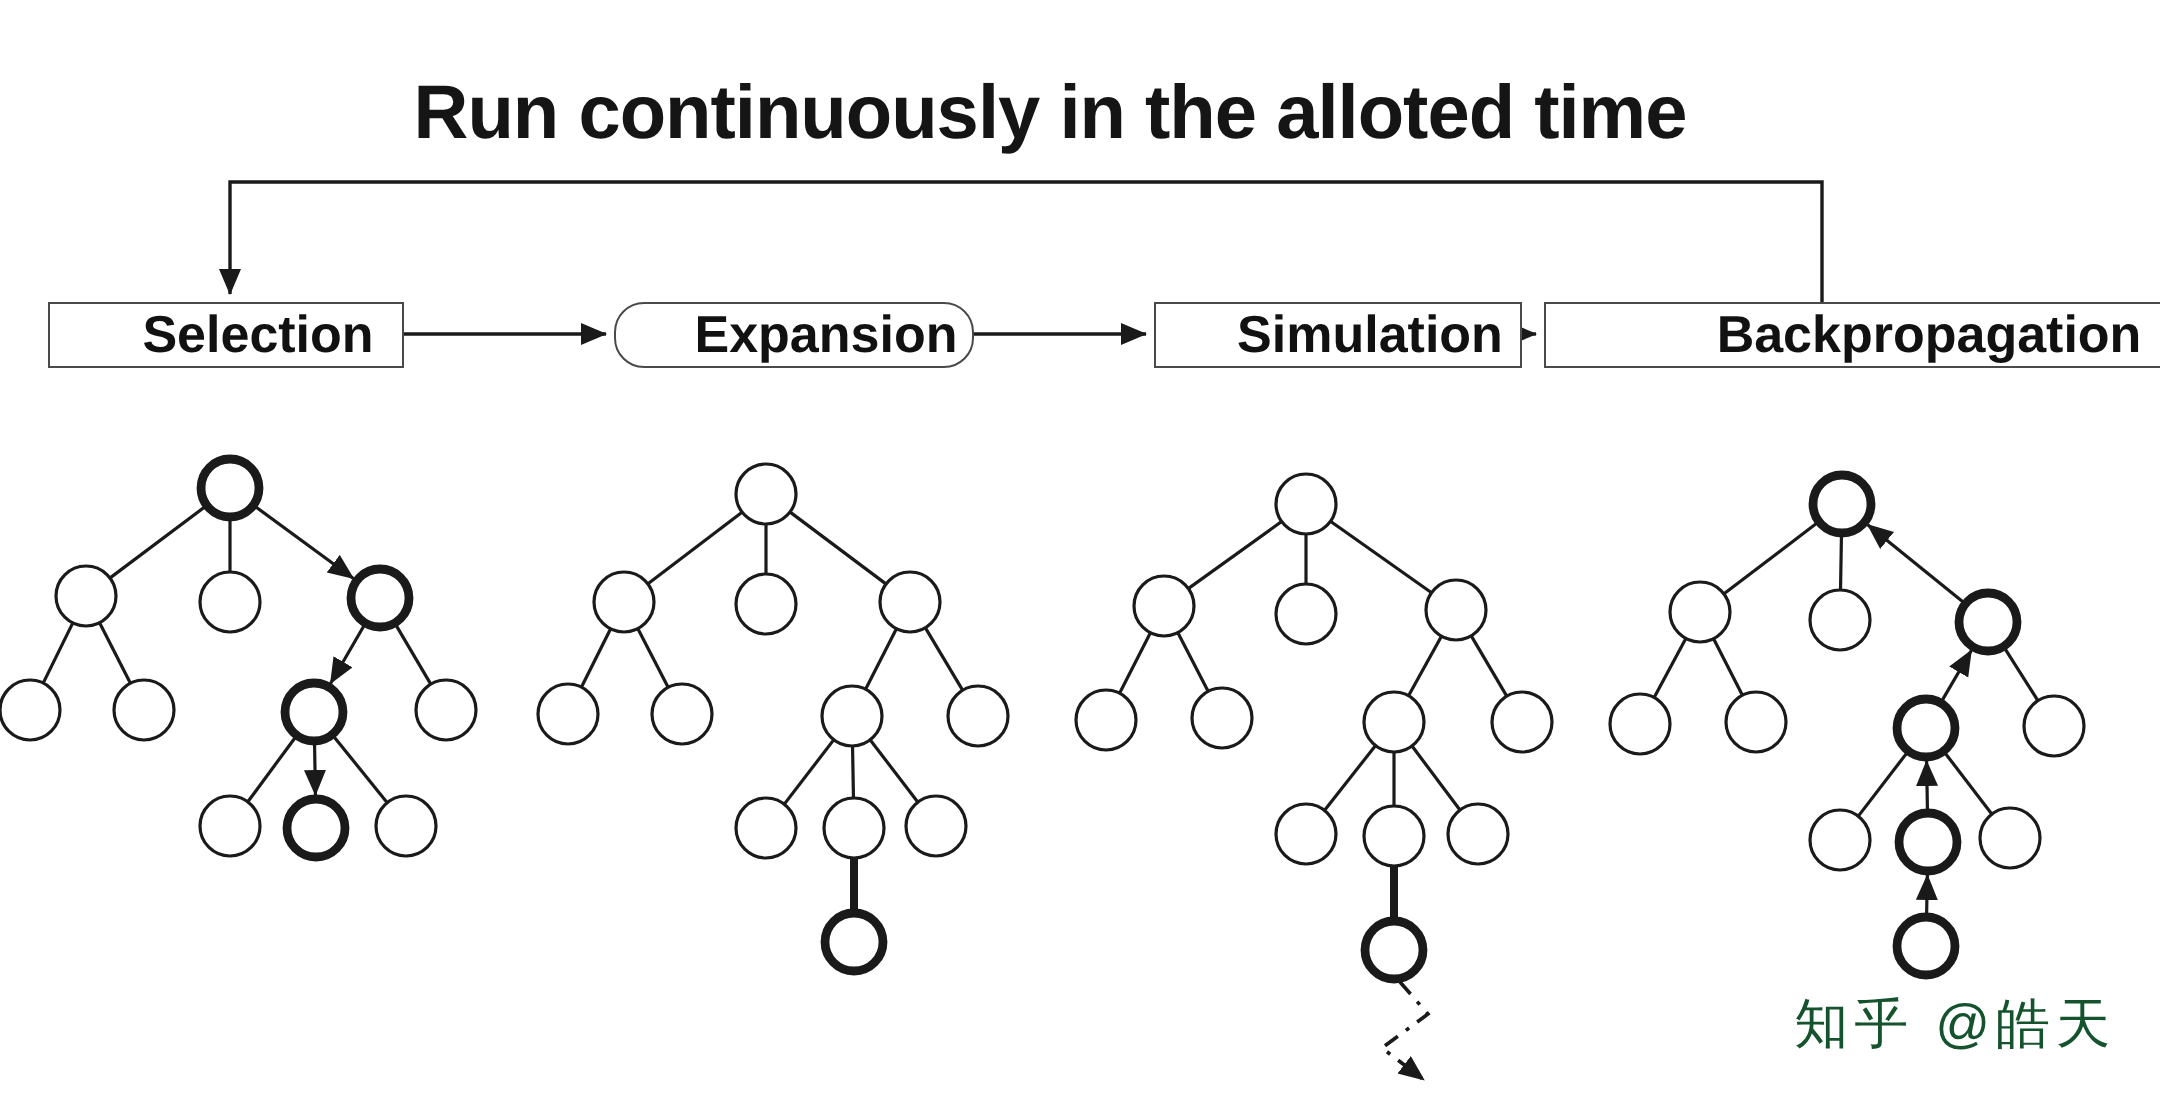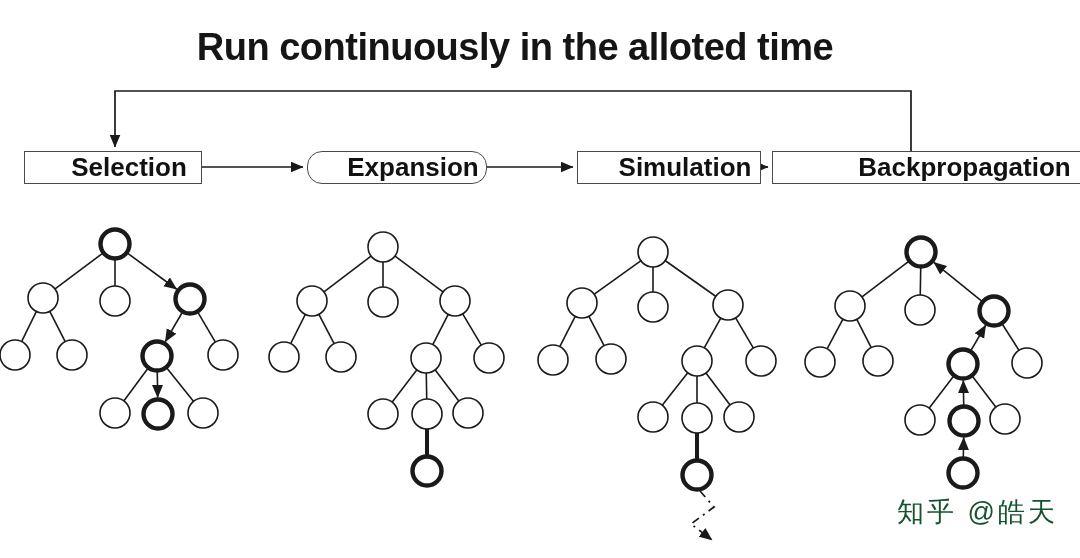--- a/index.html
+++ b/index.html
@@ -2,21 +2,21 @@
 <html><head>
 <meta charset="utf-8">
 <style>
   html,body{margin:0;padding:0;background:#ffffff;}
   .stage{
     position:relative;width:1080px;height:558px;background:#ffffff;
     overflow:hidden;font-family:"Liberation Sans",sans-serif;
   }
   #diagram{position:absolute;left:0;top:0;}
   .title{
-    position:absolute;top:26px;left:0;width:1030px;margin:0;
+    position:absolute;top:26px;left:0;width:1030px;margin:10px;
     text-align:center;font-size:38px;font-weight:600;letter-spacing:-0.5px;
     color:#151515;font-family:"Liberation Sans",sans-serif;
   }
   .step-box{
     position:absolute;box-sizing:border-box;background:#ffffff;
     border:1.5px solid #4a4a4a;display:flex;align-items:center;justify-content:center;
     font-weight:bold;font-size:26px;color:#111111;white-space:nowrap;padding-left:32px;
   }
   .watermark{
     position:absolute;top:494px;right:22px;font-size:27px;letter-spacing:3px;

